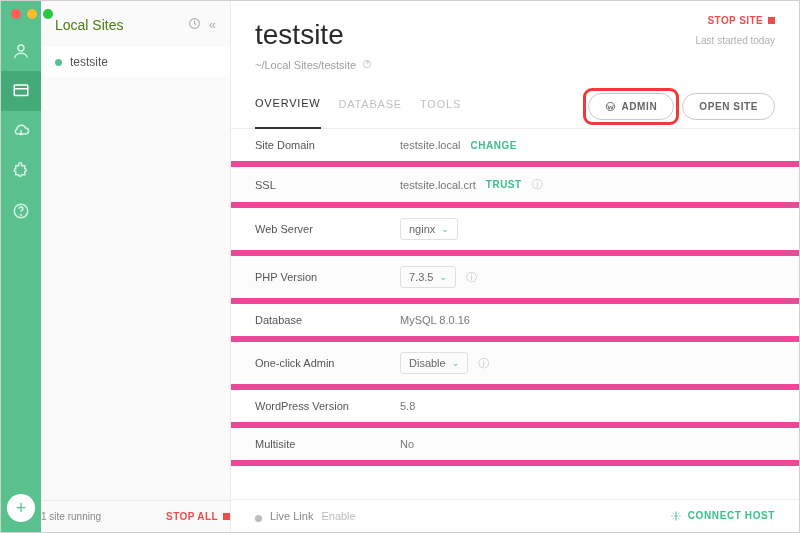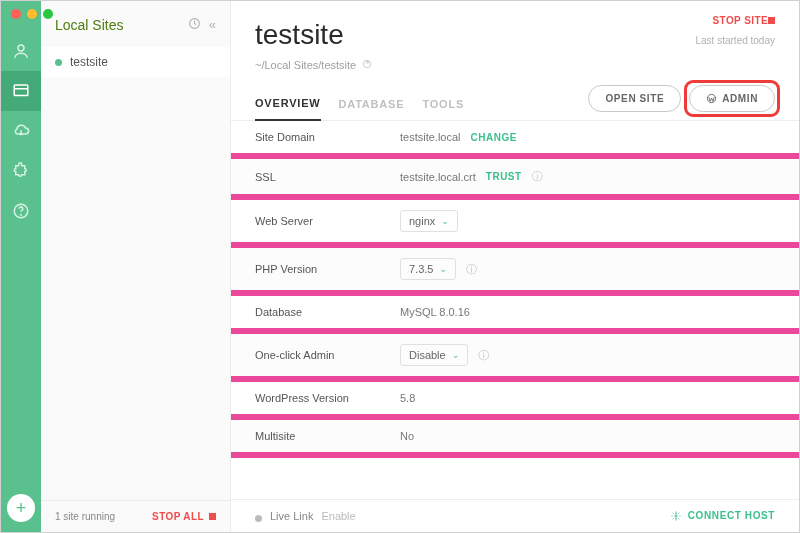--- a/index.html
+++ b/index.html
@@ -16,34 +16,34 @@
 .rail-add { position: absolute; bottom: 10px; left: 50%; transform: translateX(-50%); width: 28px; height: 28px; border-radius: 50%; background: #fff; display: flex; align-items: center; justify-content: center; color: #5ac18e; font-size: 18px; font-weight: 300; cursor: pointer; }
 
 .sidebar { width: 190px; background: #fafafa; border-right: 1px solid #ececec; display: flex; flex-direction: column; }
 .sidebar-head { padding: 16px 14px 10px; display: flex; align-items: center; justify-content: space-between; }
 .sidebar-title { font-size: 14px; color: #4d7c0f; font-weight: 400; }
 .sidebar-head-icons { display: flex; gap: 8px; color: #b0b0b0; }
 .sidebar-head-icons span { cursor: pointer; font-size: 13px; }
 .site-list { flex: 1; padding: 4px 0; }
 .site-item { padding: 8px 14px; display: flex; align-items: center; gap: 8px; font-size: 12px; color: #555; background: #fff; cursor: pointer; }
 .dot { width: 7px; height: 7px; border-radius: 50%; background: #5ac18e; }
-.sidebar-foot { padding: 10px 14px; border-top: 1px solid #ececec; display: flex; align-items: center; justify-content: space-between; font-size: 10px; color: #888; }
+.sidebar-foot { padding: 10px 0; border-top: 1px solid #ececec; display: flex; align-items: center; justify-content: space-between; font-size: 10px; color: #888; }
 .stop-all { color: #ef4c4c; font-weight: 600; letter-spacing: 0.4px; display: flex; align-items: center; gap: 5px; cursor: pointer; }
 .sq { width: 7px; height: 7px; background: #ef4c4c; }
 
 .main { flex: 1; display: flex; flex-direction: column; background: #fff; min-width: 0; }
 .header { padding: 18px 24px 6px; position: relative; }
-.stop-site { position: absolute; top: 14px; right: 24px; color: #ef4c4c; font-size: 10px; font-weight: 600; letter-spacing: 0.4px; display: flex; align-items: center; cursor: pointer; }
+.stop-site { position: absolute; top: 14px; right: 24px; color: #ef4c4c; font-size: 10px; font-weight: 600; letter-spacing: 0.4px; display: flex; align-items: center; gap: 5px; cursor: pointer; }
 .last-started { position: absolute; top: 34px; right: 24px; font-size: 10px; color: #b0b0b0; }
 .site-name { font-size: 28px; font-weight: 400; color: #2a2a2a; margin-bottom: 8px; }
 .site-path { font-size: 11px; color: #a0a0a0; display: flex; align-items: center; gap: 6px; }
 .site-path svg { width: 10px; height: 10px; }
 
 .tab-row { display: flex; align-items: center; padding: 20px 24px 0; border-bottom: 1px solid #ececec; gap: 18px; position: relative; }
-.tab { font-size: 11px; font-weight: 700; letter-spacing: 0.8px; color: #c0c0c0; padding-bottom: 10px; cursor: pointer; }
+.tab { font-size: 11px; font-weight: 400; letter-spacing: 0.8px; color: #c0c0c0; padding-bottom: 18px; cursor: pointer; }
 .tab.active { color: #333; border-bottom: 2px solid #333; margin-bottom: -1px; }
 .tab-buttons { position: absolute; right: 24px; bottom: 8px; display: flex; gap: 8px; }
 .pill { border: 1px solid #c8c8c8; border-radius: 18px; padding: 7px 16px; font-size: 10px; font-weight: 600; letter-spacing: 0.6px; color: #666; display: flex; align-items: center; gap: 5px; cursor: pointer; background: #fff; }
 .pill svg { width: 11px; height: 11px; }
 .highlight-box { position: absolute; border: 3px solid #ef3a3a; border-radius: 9px; pointer-events: none; z-index: 5; }
 
 .details { flex: 1; overflow: auto; }
 .row { display: flex; align-items: center; padding: 10px 24px; border-bottom: 6px solid #ec4899; font-size: 11px; }
 .row:nth-child(even) { background: #fcfcfc; }
 .row:nth-child(odd) { background: #fff; }
@@ -152,31 +152,31 @@
             </svg>
         </span>
       </div>
     </div>
 
     <div class="tab-row">
       <div class="tab active">OVERVIEW</div>
       <div class="tab">DATABASE</div>
       <div class="tab">TOOLS</div>
       <div class="tab-buttons">
-        <div class="pill">
-          <span>OPEN SITE</span>
-        </div>
         <div class="pill" style="position:relative;">
           <svg viewBox="0 0 24 24" fill="none" stroke="currentColor" stroke-width="2">
               <circle cx="12" cy="12" r="9"></circle>
               <path d="M6 9l3 9 3-7 3 7 3-9"></path>
             </svg>
           <span>ADMIN</span>
           <div class="highlight-box" style="top:-6px; left:-6px; right:-6px; bottom:-6px;"></div>
         </div>
+        <div class="pill">
+          <span>OPEN SITE</span>
+        </div>
       </div>
     </div>
 
     <div class="details">
       <div class="row">
         <div class="row-label">Site Domain</div>
         <div class="row-val">
           <span>testsite.local</span>
           <span class="link-green">CHANGE</span>
         </div>

